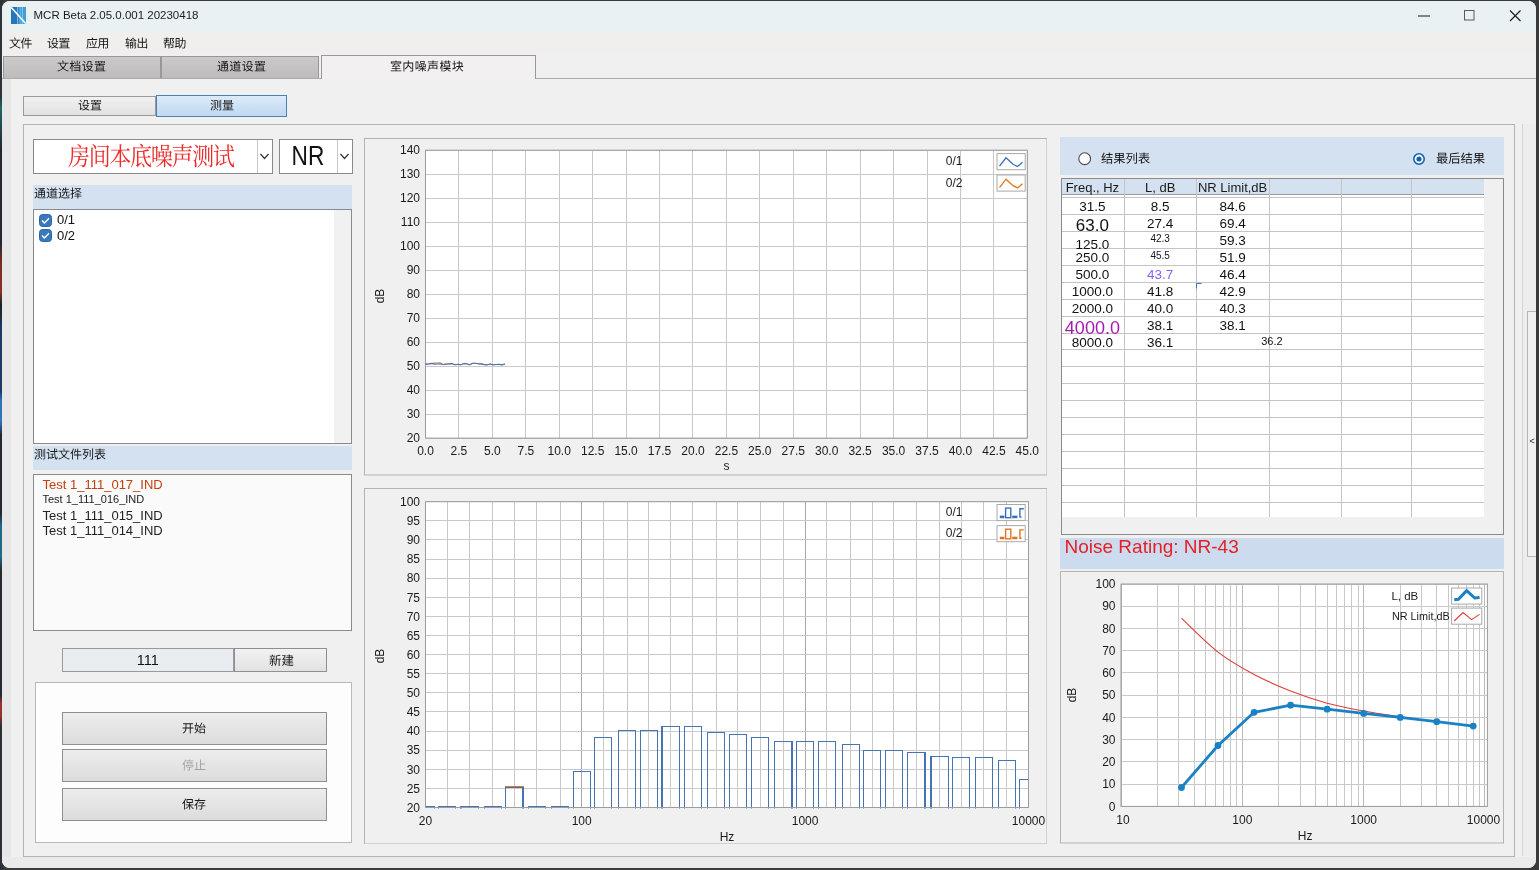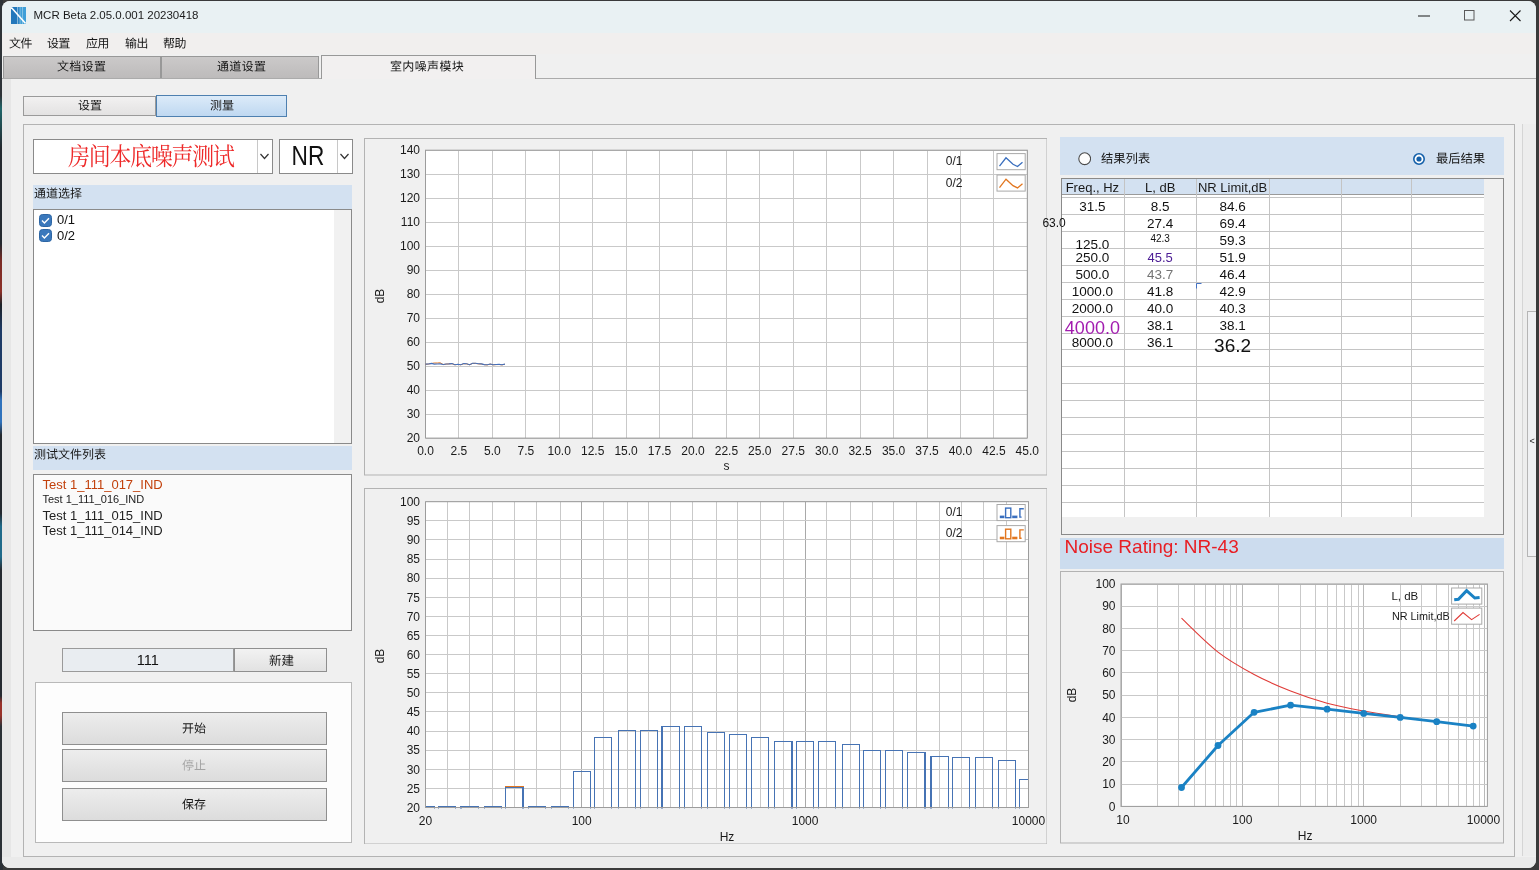--- a/index.html
+++ b/index.html
@@ -439,44 +439,44 @@
       <div class="ab" style="left:1061.8px;top:450.8px;width:422.7px;height:1px;background:#c4c4c4"></div>
       <div class="ab" style="left:1061.8px;top:467.7px;width:422.7px;height:1px;background:#c4c4c4"></div>
       <div class="ab" style="left:1061.8px;top:484.6px;width:422.7px;height:1px;background:#c4c4c4"></div>
       <div class="ab" style="left:1061.8px;top:501.5px;width:422.7px;height:1px;background:#c4c4c4"></div>
       <div class="ab" style="left:1092.4px;top:179.7px;width:100px;margin-left:-50px;text-align:center;font-size:13px;color:#1a1a1a">Freq., Hz</div>
       <div class="ab" style="left:1160.2px;top:179.7px;width:100px;margin-left:-50px;text-align:center;font-size:13px;color:#1a1a1a">L, dB</div>
       <div class="ab" style="left:1232.6px;top:179.7px;width:100px;margin-left:-50px;text-align:center;font-size:13px;color:#1a1a1a">NR Limit,dB</div>
       <div class="ab" style="left:1092.4px;top:199.3px;width:100px;margin-left:-50px;text-align:center;font-size:13.5px;color:#111">31.5</div>
       <div class="ab" style="left:1160.2px;top:199.3px;width:100px;margin-left:-50px;text-align:center;font-size:13.5px;color:#111">8.5</div>
       <div class="ab" style="left:1232.6px;top:199.3px;width:100px;margin-left:-50px;text-align:center;font-size:13.5px;color:#111">84.6</div>
-      <div class="ab" style="left:1092.4px;top:216.2px;width:100px;margin-left:-50px;text-align:left;font-size:12px;color:#111">63.0</div>
+      <div class="ab" style="left:1092.4px;top:216.2px;width:100px;margin-left:-50px;text-align:center;font-size:17px;color:#111">63.0</div>
       <div class="ab" style="left:1160.2px;top:216.2px;width:100px;margin-left:-50px;text-align:center;font-size:13.5px;color:#111">27.4</div>
       <div class="ab" style="left:1232.6px;top:216.2px;width:100px;margin-left:-50px;text-align:center;font-size:13.5px;color:#111">69.4</div>
       <div class="ab" style="left:1092.4px;top:237px;width:100px;margin-left:-50px;text-align:center;font-size:13.5px;color:#111">125.0</div>
       <div class="ab" style="left:1160.2px;top:233.1px;width:100px;margin-left:-50px;text-align:center;font-size:10px;color:#111">42.3</div>
       <div class="ab" style="left:1232.6px;top:233.1px;width:100px;margin-left:-50px;text-align:center;font-size:13.5px;color:#111">59.3</div>
       <div class="ab" style="left:1092.4px;top:250.0px;width:100px;margin-left:-50px;text-align:center;font-size:13.5px;color:#111">250.0</div>
-      <div class="ab" style="left:1160.2px;top:250.0px;width:100px;margin-left:-50px;text-align:center;font-size:13px;color:#4c1d95">45.5</div>
+      <div class="ab" style="left:1160.2px;top:250.0px;width:100px;margin-left:-50px;text-align:center;font-size:10px;color:#0f172a">45.5</div>
       <div class="ab" style="left:1232.6px;top:250.0px;width:100px;margin-left:-50px;text-align:center;font-size:13.5px;color:#111">51.9</div>
       <div class="ab" style="left:1092.4px;top:266.9px;width:100px;margin-left:-50px;text-align:center;font-size:13.5px;color:#111">500.0</div>
-      <div class="ab" style="left:1160.2px;top:266.9px;width:100px;margin-left:-50px;text-align:center;font-size:13.5px;color:#737373">43.7</div>
+      <div class="ab" style="left:1160.2px;top:266.9px;width:100px;margin-left:-50px;text-align:center;font-size:13.5px;color:#8b5cf6">43.7</div>
       <div class="ab" style="left:1232.6px;top:266.9px;width:100px;margin-left:-50px;text-align:center;font-size:13.5px;color:#111">46.4</div>
       <div class="ab" style="left:1092.4px;top:283.8px;width:100px;margin-left:-50px;text-align:center;font-size:13.5px;color:#111">1000.0</div>
       <div class="ab" style="left:1160.2px;top:283.8px;width:100px;margin-left:-50px;text-align:center;font-size:13.5px;color:#111">41.8</div>
       <div class="ab" style="left:1232.6px;top:283.8px;width:100px;margin-left:-50px;text-align:center;font-size:13.5px;color:#111">42.9</div>
       <div class="ab" style="left:1092.4px;top:300.7px;width:100px;margin-left:-50px;text-align:center;font-size:13.5px;color:#111">2000.0</div>
       <div class="ab" style="left:1160.2px;top:300.7px;width:100px;margin-left:-50px;text-align:center;font-size:13.5px;color:#111">40.0</div>
       <div class="ab" style="left:1232.6px;top:300.7px;width:100px;margin-left:-50px;text-align:center;font-size:13.5px;color:#111">40.3</div>
       <div class="ab" style="left:1092.4px;top:317.6px;width:100px;margin-left:-50px;text-align:center;font-size:18px;color:#a21caf">4000.0</div>
       <div class="ab" style="left:1160.2px;top:317.6px;width:100px;margin-left:-50px;text-align:center;font-size:13.5px;color:#111">38.1</div>
       <div class="ab" style="left:1232.6px;top:317.6px;width:100px;margin-left:-50px;text-align:center;font-size:13.5px;color:#111">38.1</div>
       <div class="ab" style="left:1092.4px;top:334.5px;width:100px;margin-left:-50px;text-align:center;font-size:13.5px;color:#111">8000.0</div>
       <div class="ab" style="left:1160.2px;top:334.5px;width:100px;margin-left:-50px;text-align:center;font-size:13.5px;color:#111">36.1</div>
-      <div class="ab" style="left:1232.6px;top:334.5px;width:100px;margin-left:-50px;text-align:center;font-size:19px;color:#111">36.2</div>
+      <div class="ab" style="left:1232.6px;top:334.5px;width:100px;margin-left:-50px;text-align:right;font-size:11px;color:#111">36.2</div>
       <svg class="ab" style="left:1196px;top:281.5px" width="7" height="7" viewBox="0 0 7 7">
         <path d="M0.5,6.5 V1.5 H5.5" fill="none" stroke="#4472c4" stroke-width="1"></path>
       </svg>
       <div class="ab" style="left:1060px;top:537.8px;width:443.7px;height:31.4px;background:#ccdcee"></div>
       <div class="ab" style="left:1064.5px;top:536.4px;font-size:19px;color:#e81e24">Noise Rating: NR-43</div>
       <svg style="position:absolute;left:1059.6px;top:571.4px" width="444.0" height="272.5" viewBox="0 0 444.0 272.5">
         <rect x="0.5" y="0.5" width="443.0" height="271.5" fill="#f0f0f0" stroke="#b3b3b3"></rect>
         <rect x="61.0" y="13.0" width="366.4" height="222.4" fill="#fff"></rect>
         <line x1="61.00" y1="13.00" x2="61.00" y2="235.40" stroke="#b9b9b9" stroke-width="1.00" shape-rendering="crispEdges"></line>
         <line x1="97.52" y1="13.00" x2="97.52" y2="235.40" stroke="#c9c9c9" stroke-width="1.00" shape-rendering="crispEdges"></line>

